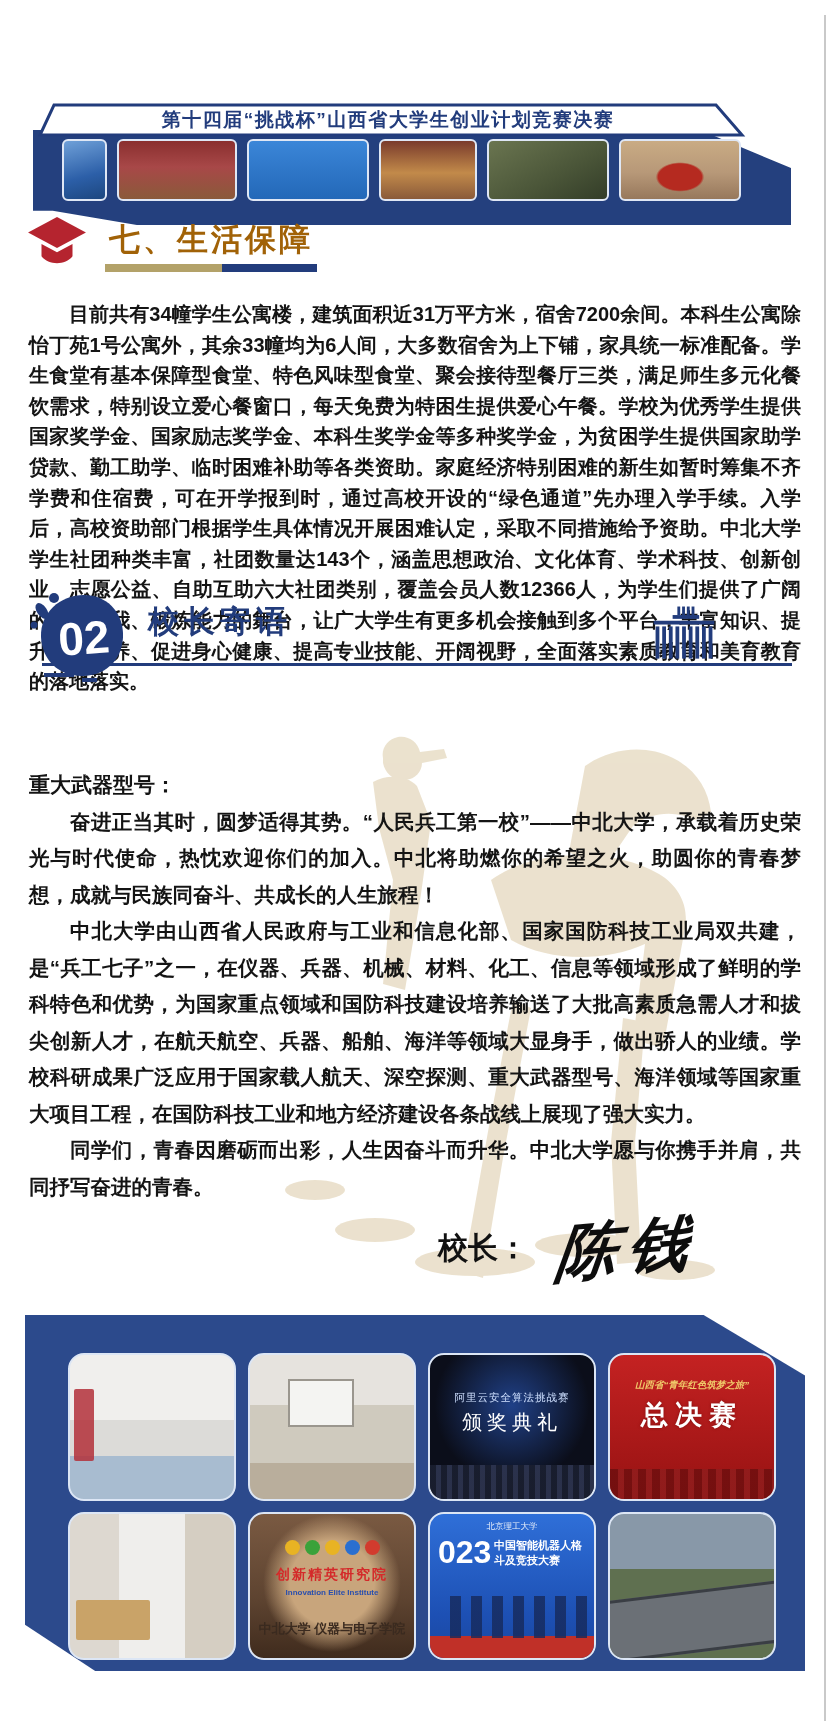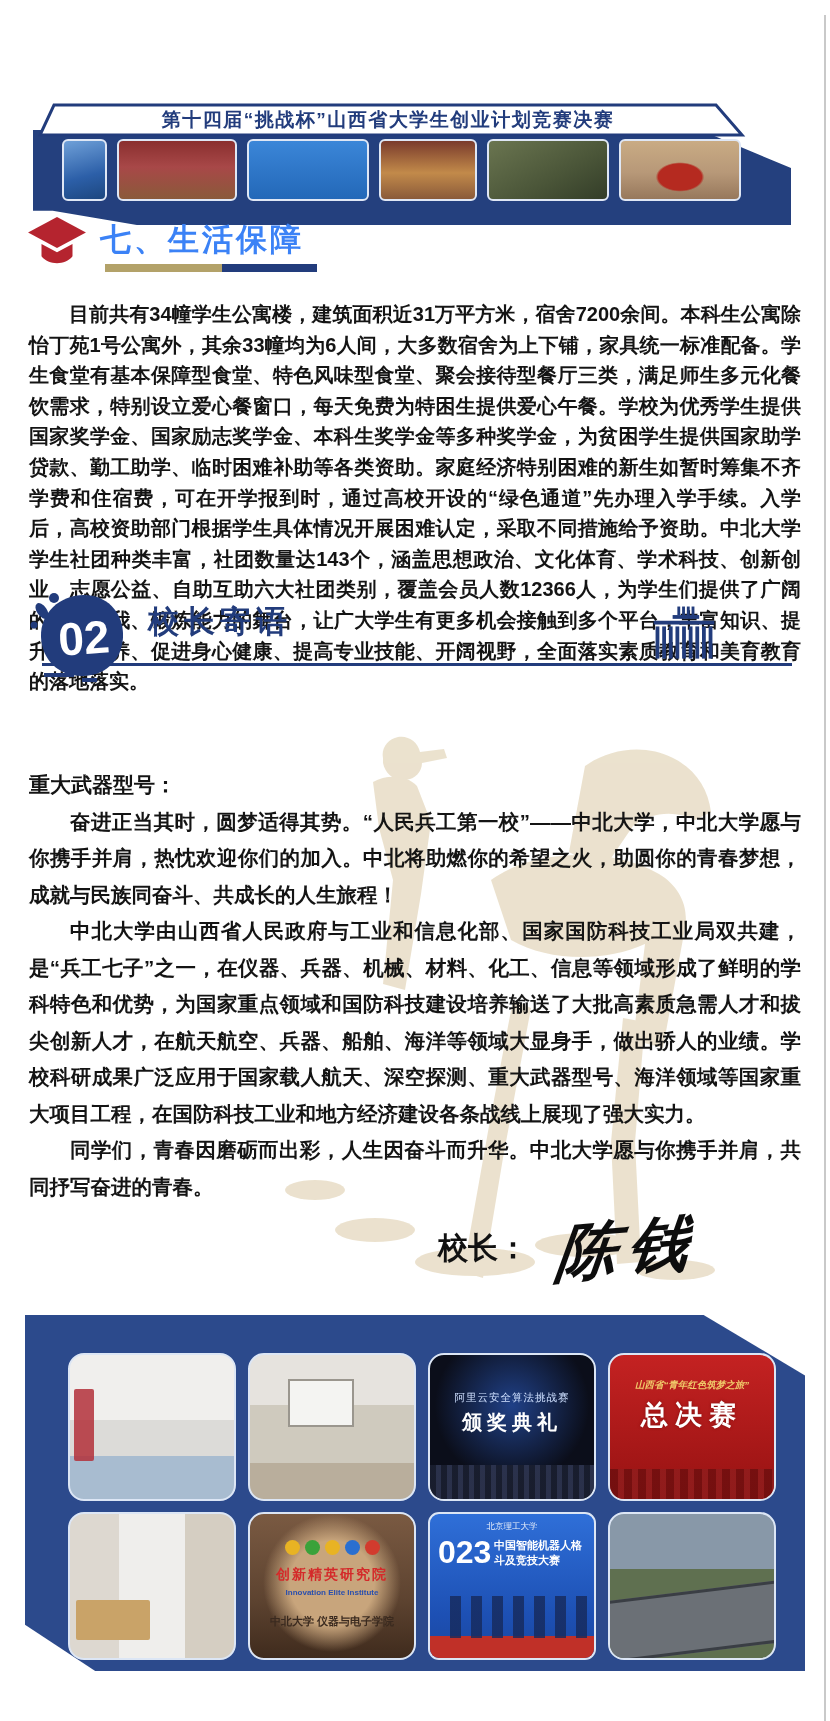--- a/index.html
+++ b/index.html
@@ -34,21 +34,21 @@
   .b1{width:45px;background:linear-gradient(165deg,#6fa0d8 0%,#2c5fa8 60%,#1d477f 100%);}
   .b2{width:120px;background:linear-gradient(180deg,#8a2f2f 0%,#a84848 45%,#8a5a3a 100%);}
   .b3{width:122px;background:linear-gradient(180deg,#3b86d8 0%,#2368b8 100%);}
   .b4{width:98px;background:linear-gradient(180deg,#7a3b2c 0%,#c28a4a 55%,#8a5a3a 100%);}
   .b5{width:122px;background:linear-gradient(150deg,#6a7550 0%,#4a5538 60%,#333d28 100%);}
   .b6{width:122px;background:radial-gradient(ellipse at 50% 62%,#b52a20 0 26%,rgba(0,0,0,0) 29%),linear-gradient(180deg,#c9ab84 0%,#b79878 55%,#97785c 100%);}
 
   
   .cap-icon{left:26px;top:202px;}
   .life-title{
-    left:100px;top:204px;font-size:31px;font-weight:bold;color:#3b82f6;
+    left:109px;top:204px;font-size:31px;font-weight:bold;color:#a16207;
     letter-spacing:3px;
   }
   .life-underline{
     left:105px;top:249px;width:212px;height:8px;
     background:linear-gradient(90deg,#b3a269 0 55%,#223c7c 55% 100%);
   }
   .life-para{
     left:29px;top:264px;width:772px;font-size:20px;line-height:30.6px;
     font-weight:600;text-align:justify;text-indent:2em;color:#141414;
   }
@@ -106,38 +106,38 @@
   .g-r1p1::before{content:"";position:absolute;left:4px;top:34px;width:20px;height:72px;background:#b3303a;opacity:.85;border-radius:2px;}
   .g-r1p2{background:linear-gradient(180deg,#e6e3de 0 35%,#cfcabe 35% 75%,#b9ae9c 75%);}
   .g-r1p2::before{content:"";position:absolute;left:38px;top:24px;width:62px;height:44px;background:#f4f4f2;border:2px solid #9a968e;}
   .g-r1p3{background:radial-gradient(circle at 50% 35%,rgba(46,98,208,.6),rgba(0,0,0,0) 62%),#0b0e1a;}
   .g-r1p3::after{content:"";position:absolute;left:0;bottom:0;width:100%;height:34px;background:repeating-linear-gradient(90deg,#1a1f30 0 6px,#2e3550 6px 11px);opacity:.9;}
   .g-r1p4{background:linear-gradient(180deg,#c42222,#971212);}
   .g-r1p4::after{content:"";position:absolute;left:0;bottom:0;width:100%;height:30px;background:repeating-linear-gradient(90deg,#6e0f0f 0 8px,#8f1d1d 8px 14px);opacity:.85;}
   .g-r2p1{background:linear-gradient(90deg,#ddd8d0 0 30%,#efeeec 30% 70%,#d5cec2 70%);}
   .g-r2p1::after{content:"";position:absolute;left:6px;bottom:18px;width:74px;height:40px;background:#c9a368;border-radius:2px;}
   .g-r2p2{background:radial-gradient(circle at 50% 48%,#c8a57c 0 38%,rgba(0,0,0,0) 62%),linear-gradient(180deg,#7a5a42 0%,#5d4330 60%,#3f2b1d 100%);}
-  .g-r2p3{background:linear-gradient(180deg,#2f6fd8 0%,#1d50b4 70%,#1a47a0 100%);border-radius:11px;}
+  .g-r2p3{background:linear-gradient(180deg,#2f6fd8 0%,#1d50b4 70%,#1a47a0 100%);}
   .g-r2p3::before{content:"";position:absolute;left:0;bottom:0;width:100%;height:22px;background:#c03028;}
   .g-r2p3::after{content:"";position:absolute;left:10px;bottom:20px;width:148px;height:42px;background:repeating-linear-gradient(90deg,rgba(0,0,0,0) 0 10px,#16295a 10px 21px);opacity:.8;}
   .g-r2p4{background:linear-gradient(180deg,#8898a8 0 38%,#5f7050 38%);}
   .g-r2p4::before{content:"";position:absolute;left:-10px;bottom:6px;width:200px;height:56px;background:#6b7076;transform:rotate(-7deg);border-top:3px solid #3a3e44;border-bottom:3px solid #3a3e44;}
 
   
   .ov{position:absolute;left:0;width:100%;text-align:center;z-index:2;}
   .ceremony-line1{top:36px;font-size:10.5px;color:#cfe0ff;letter-spacing:1px;}
-  .ceremony-line2{top:54px;font-size:20px;color:#ffffff;font-weight:bold;letter-spacing:5px;}
+  .ceremony-line2{top:54px;font-size:20px;color:#ffffff;font-weight:normal;letter-spacing:5px;}
   .final-line1{top:24px;font-size:9.5px;color:#f0c96a;font-style:italic;font-weight:bold;}
   .final-line2{top:42px;font-size:27px;color:#ffffff;font-weight:bold;letter-spacing:7px;text-shadow:0 0 3px #7e0e0e;}
   .logo-circles{position:absolute;top:26px;left:0;width:100%;display:flex;justify-content:center;gap:5px;z-index:2;}
   .logo-circles i{width:15px;height:15px;border-radius:50%;display:block;}
   .c1{background:#e8b323;}.c2{background:#3aa23a;}.c3{background:#e8b323;}.c4{background:#2a6fd0;}.c5{background:#d23b2e;}
   .inst-line1{top:52px;font-size:14px;color:#d42a2a;font-weight:bold;letter-spacing:2px;}
   .inst-line2{top:74px;font-size:8px;color:#2a4fae;font-weight:bold;}
-  .inst-line3{top:100px;font-size:11px;color:#3a2a1f;font-weight:bold;}
+  .inst-line3{top:106px;font-size:13px;color:#3a2a1f;font-weight:bold;}
   .robot-line0{top:7px;font-size:8.5px;color:#ffffff;opacity:.9;}
   .robot-line1{top:20px;left:8px;width:56px;font-size:32px;color:#ffffff;font-weight:800;text-align:left;}
   .robot-line2{top:24px;left:64px;width:98px;font-size:11px;color:#ffffff;font-weight:bold;text-align:left;line-height:15px;}
 </style>
 </head>
 <body>
 
 <div class="page">
 
   <div class="abs edge-line"></div>
@@ -226,21 +226,21 @@
         <ellipse cx="220" cy="592" rx="60" ry="14"></ellipse>
         <ellipse cx="330" cy="575" rx="50" ry="12"></ellipse>
         <ellipse cx="420" cy="600" rx="40" ry="10"></ellipse>
         <ellipse cx="60" cy="520" rx="30" ry="10"></ellipse>
       </g>
     </svg>
   </div>
 
   <div class="abs president-text">
     <p class="salutation">重大武器型号：</p>
-    <p class="pp">奋进正当其时，圆梦适得其势。“人民兵工第一校”——中北大学，中北大学愿与你携手并肩，热忱欢迎你们的加入。中北将助燃你的希望之火，助圆你的青春梦想，成就与民族同奋斗、共成长的人生旅程！</p>
+    <p class="pp">奋进正当其时，圆梦适得其势。“人民兵工第一校”——中北大学，承载着历史荣光与时代使命，热忱欢迎你们的加入。中北将助燃你的希望之火，助圆你的青春梦想，成就与民族同奋斗、共成长的人生旅程！</p>
     <p class="pp">中北大学由山西省人民政府与工业和信息化部、国家国防科技工业局双共建，是“兵工七子”之一，在仪器、兵器、机械、材料、化工、信息等领域形成了鲜明的学科特色和优势，为国家重点领域和国防科技建设培养输送了大批高素质急需人才和拔尖创新人才，在航天航空、兵器、船舶、海洋等领域大显身手，做出骄人的业绩。学校科研成果广泛应用于国家载人航天、深空探测、重大武器型号、海洋领域等国家重大项目工程，在国防科技工业和地方经济建设各条战线上展现了强大实力。</p>
     <p class="pp">同学们，青春因磨砺而出彩，人生因奋斗而升华。中北大学愿与你携手并肩，共同抒写奋进的青春。</p>
   </div>
 
   <div class="abs signature">
     <span class="sig-label">校长：</span>
     <span class="sig-name">陈钱</span>
   </div>
 
   <div class="abs gallery-panel">

